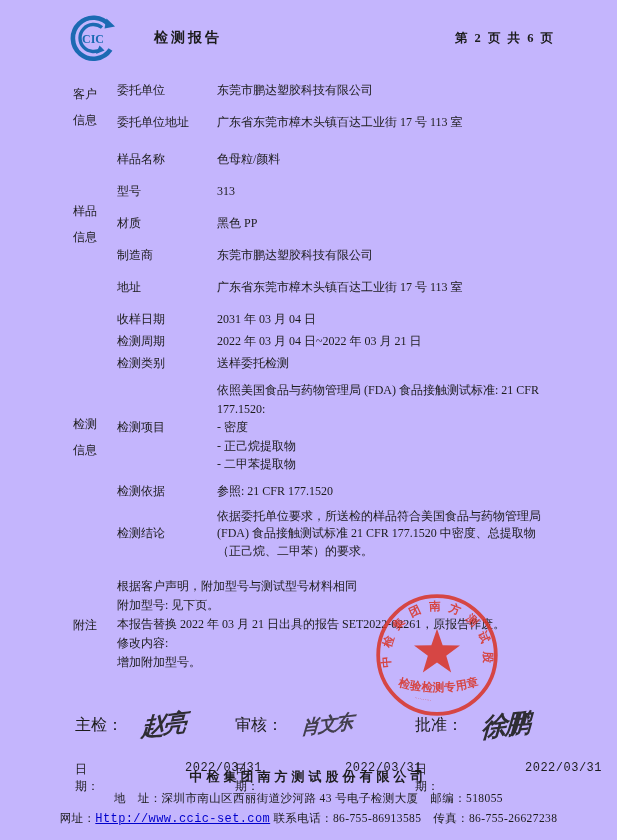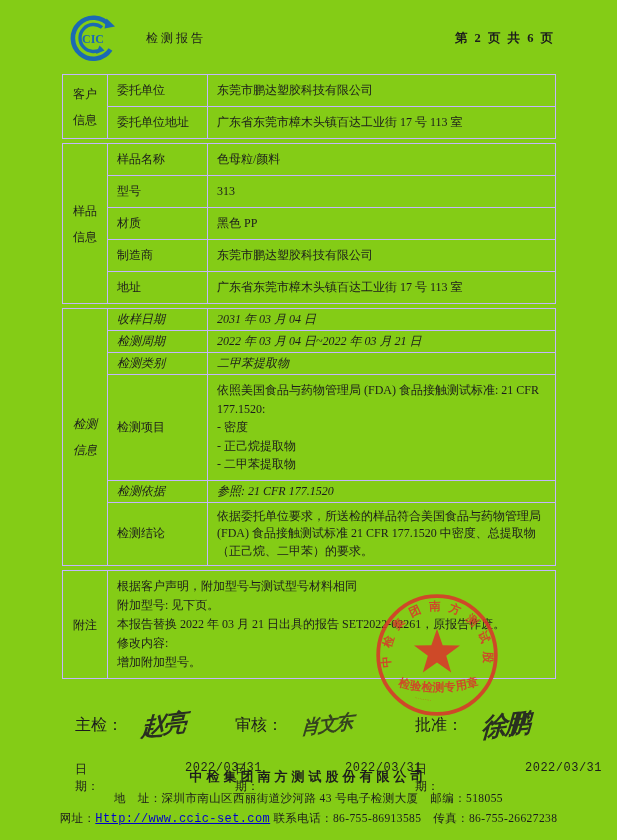--- a/index.html
+++ b/index.html
@@ -1,40 +1,40 @@
 <!DOCTYPE html>
 <html><head>
 <meta charset="utf-8">
 <style>
   * { margin:0; padding:0; box-sizing:border-box; }
   html,body { background:#e8e8e8; }
   body { font-family:"Liberation Serif","DejaVu Serif",serif; }
   .page {
     position:relative; width:617px; height:840px; margin:0 auto;
-    background:#84cc16; color:#1c1c1c; overflow:hidden;
+    background:#c4b5fd; color:#1c1c1c; overflow:hidden;
   }
 
   
   .header { display:flex; align-items:center; height:64px; padding:12px 62px 0 66px; }
   .logo-wrap { width:54px; height:48px; flex:0 0 auto; }
-  .report-title { font-weight:normal; font-size:12px; letter-spacing:3px; margin-left:26px; }
+  .report-title { font-weight:bold; font-size:14px; letter-spacing:3px; margin-left:34px; }
   .report-no { font-weight:bold; font-size:12.5px; margin-left:40px; letter-spacing:0.3px; }
   .page-info { font-weight:bold; font-size:12.5px; margin-left:auto; letter-spacing:2px; }
 
   
   .info-table { border-collapse:collapse; table-layout:fixed; width:493px; margin:0 0 4px 62px; }
   .first-table { margin-top:10px; }
   .info-table td { border:1px solid #c4b5fd; font-size:12px; vertical-align:middle; padding:2px 8px; }
   col.c1 { width:45px; } col.c2 { width:100px; } col.c3 { width:348px; }
   col.cnotes { width:448px; }
   td.group { text-align:center; white-space:pre-line; line-height:26px; padding:2px 3px; }
   td.lbl { padding-left:9px; }
   td.val { padding-left:9px; }
   .row33 td { height:32px; }
-  .row22 td { height:21px;font-style:italic; }
+  .row22 td { height:21px; }
   td.multiline { white-space:pre-line; line-height:18.5px; padding:6px 9px; vertical-align:middle;font-family:Liberation Serif, serif; }
   td.conclusion { line-height:17.5px; padding:5px 9px; }
   td.notes-content { white-space:pre-line; line-height:19px; padding:6px 9px; }
 
   
   .sig-area { margin:24px 62px 0 75px; display:grid; grid-template-columns:160px 180px 140px; }
   .sig-name-row { display:flex; align-items:center; height:44px; }
   .sig-label { font-size:16px; flex:0 0 auto; }
   .handwriting {
     display:inline-block; margin-left:18px; font-size:24px; font-weight:bold;
@@ -136,21 +136,21 @@
 信息</td>
         <td class="lbl">收样日期</td>
         <td class="val">2031 年 03 月 04 日</td>
       </tr>
       <tr class="row22">
         <td class="lbl">检测周期</td>
         <td class="val">2022 年 03 月 04 日~2022 年 03 月 21 日</td>
       </tr>
       <tr class="row22">
         <td class="lbl">检测类别</td>
-        <td class="val">二甲苯提取物</td>
+        <td class="val">送样委托检测</td>
       </tr>
       <tr>
         <td class="lbl">检测项目</td>
         <td class="val multiline">依照美国食品与药物管理局 (FDA) 食品接触测试标准: 21 CFR 177.1520:
 - 密度
 - 正己烷提取物
 - 二甲苯提取物</td>
       </tr>
       <tr class="row22">
         <td class="lbl">检测依据</td>

